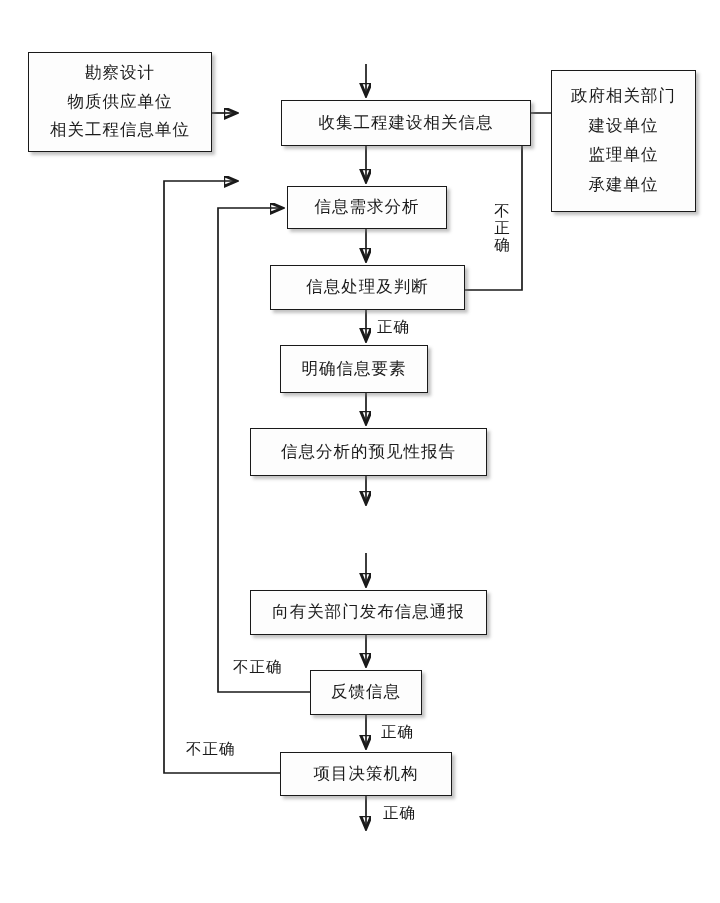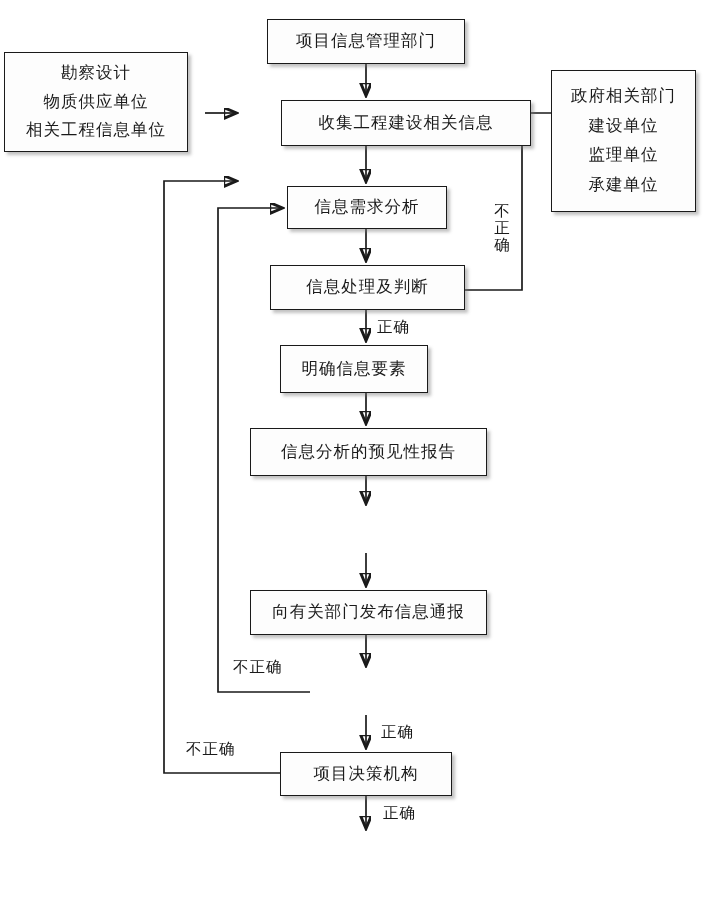--- a/index.html
+++ b/index.html
@@ -102,25 +102,22 @@
 
     <path d="M310,692 L218,692 L218,208 L282,208" marker-end="url(#arrow)"></path>
 
     <line x1="366" y1="715" x2="366" y2="747" marker-end="url(#arrow)"></line>
 
     <path d="M280,773 L164,773 L164,181 L236,181" marker-end="url(#arrow)"></path>
 
     <line x1="366" y1="796" x2="366" y2="828" marker-end="url(#arrow)"></line>
   </svg>
 
-  <div class="node" style="left:267px; top:19px; width:198px; height:45px;">
-    <span class="line">项目信息管理部门</span>
-  </div>
 
-  <div class="node multiline" style="left:4px; top:52px; width:184px; height:100px; padding:1px 0;">
+  <div class="node multiline" style="left:28px; top:52px; width:184px; height:100px; padding:1px 0;">
     <span class="line">勘察设计</span>
     <span class="line">物质供应单位</span>
     <span class="line">相关工程信息单位</span>
   </div>
 
   <div class="node multiline" style="left:551px; top:70px; width:145px; height:142px; padding:6px 0;">
     <span class="line">政府相关部门</span>
     <span class="line">建设单位</span>
     <span class="line">监理单位</span>
     <span class="line">承建单位</span>
@@ -144,20 +141,23 @@
 
   <div class="node" style="left:250px; top:428px; width:237px; height:48px;">
     <span class="line">信息分析的预见性报告</span>
   </div>
 
 
   <div class="node" style="left:250px; top:590px; width:237px; height:45px;">
     <span class="line">向有关部门发布信息通报</span>
   </div>
 
+  <div class="node" style="left:310px; top:670px; width:112px; height:45px;">
+    <span class="line">反馈信息</span>
+  </div>
 
   <div class="node" style="left:280px; top:752px; width:172px; height:44px;">
     <span class="line">项目决策机构</span>
   </div>
 
 
   <div class="edge-label vertical" style="left:494px; top:202px;">不正确</div>
 
   <div class="edge-label" style="left:377px; top:319px;">正确</div>
 

